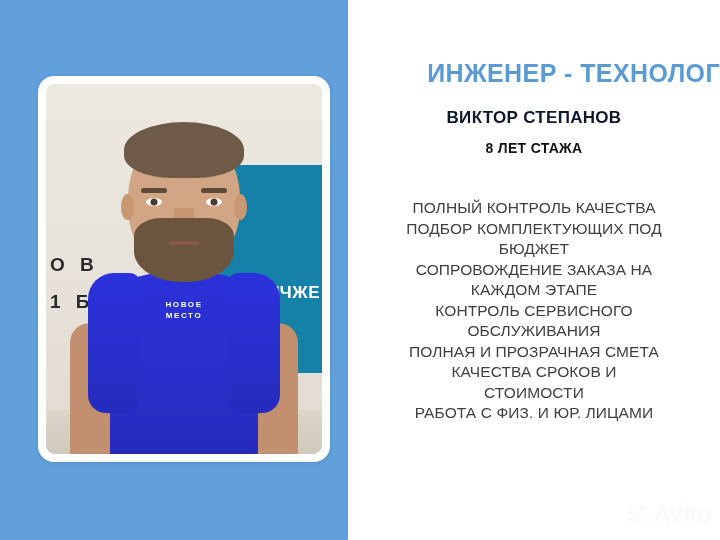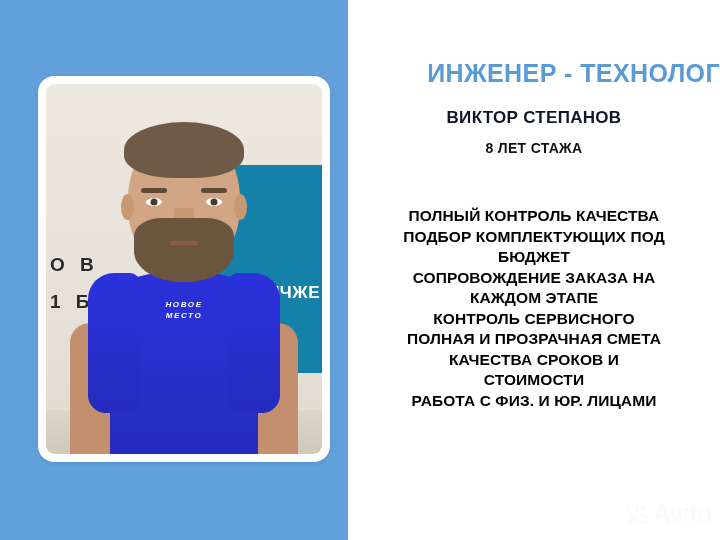--- a/index.html
+++ b/index.html
@@ -131,21 +131,20 @@
     left: 50%; transform: translateX(-50%);
     bottom: 36%;
     color: #ffffff;
     font-size: 8px;
     font-weight: 700;
     letter-spacing: 1.6px;
     line-height: 11px;
     text-align: center;
     white-space: nowrap;
     z-index: 4;
-    font-style: italic;
   }
   .head {
     position: absolute;
     left: 50%; transform: translateX(-50%);
     top: 12%;
     width: 112px; height: 142px;
     background: #D2A684;
     border-radius: 50% 50% 44% 44%;
     z-index: 3;
   }
@@ -266,26 +265,25 @@
     color: #111111;
     font-size: 14px;
     font-weight: 700;
     letter-spacing: 0.3px;
   }
   #services {
     position: absolute;
     left: 12px; right: 12px;
     top: 198px;
     text-align: center;
-    color: #000000;
+    color: #404040;
     font-size: 15.5px;
-    font-weight: 700;
+    font-weight: 400;
     line-height: 20.5px;
     letter-spacing: 0.1px;
-    margin-top: 8px;
   }
   #services div { white-space: nowrap; }
 
   
   #watermark {
     position: absolute;
     right: 8px;
     bottom: 12px;
     display: flex;
     align-items: center;
@@ -353,20 +351,21 @@
 
     <div id="experience">8 ЛЕТ СТАЖА</div>
 
     <div id="services">
       <div>ПОЛНЫЙ КОНТРОЛЬ КАЧЕСТВА</div>
       <div>ПОДБОР КОМПЛЕКТУЮЩИХ ПОД</div>
       <div>БЮДЖЕТ</div>
       <div>СОПРОВОЖДЕНИЕ ЗАКАЗА НА</div>
       <div>КАЖДОМ ЭТАПЕ</div>
       <div>КОНТРОЛЬ СЕРВИСНОГО</div>
+      <div>ОБСЛУЖИВАНИЯ</div>
       <div>ПОЛНАЯ И ПРОЗРАЧНАЯ СМЕТА</div>
       <div>КАЧЕСТВА СРОКОВ И</div>
       <div>СТОИМОСТИ</div>
       <div>РАБОТА С ФИЗ. И ЮР. ЛИЦАМИ</div>
     </div>
 
     <div id="watermark">
       <svg width="22" height="22" viewBox="0 0 22 22">
         <circle cx="6" cy="6" r="5" fill="none" stroke="#FAFAFA" stroke-width="2"></circle>
         <circle cx="16" cy="5" r="3.2" fill="#FAFAFA"></circle>

